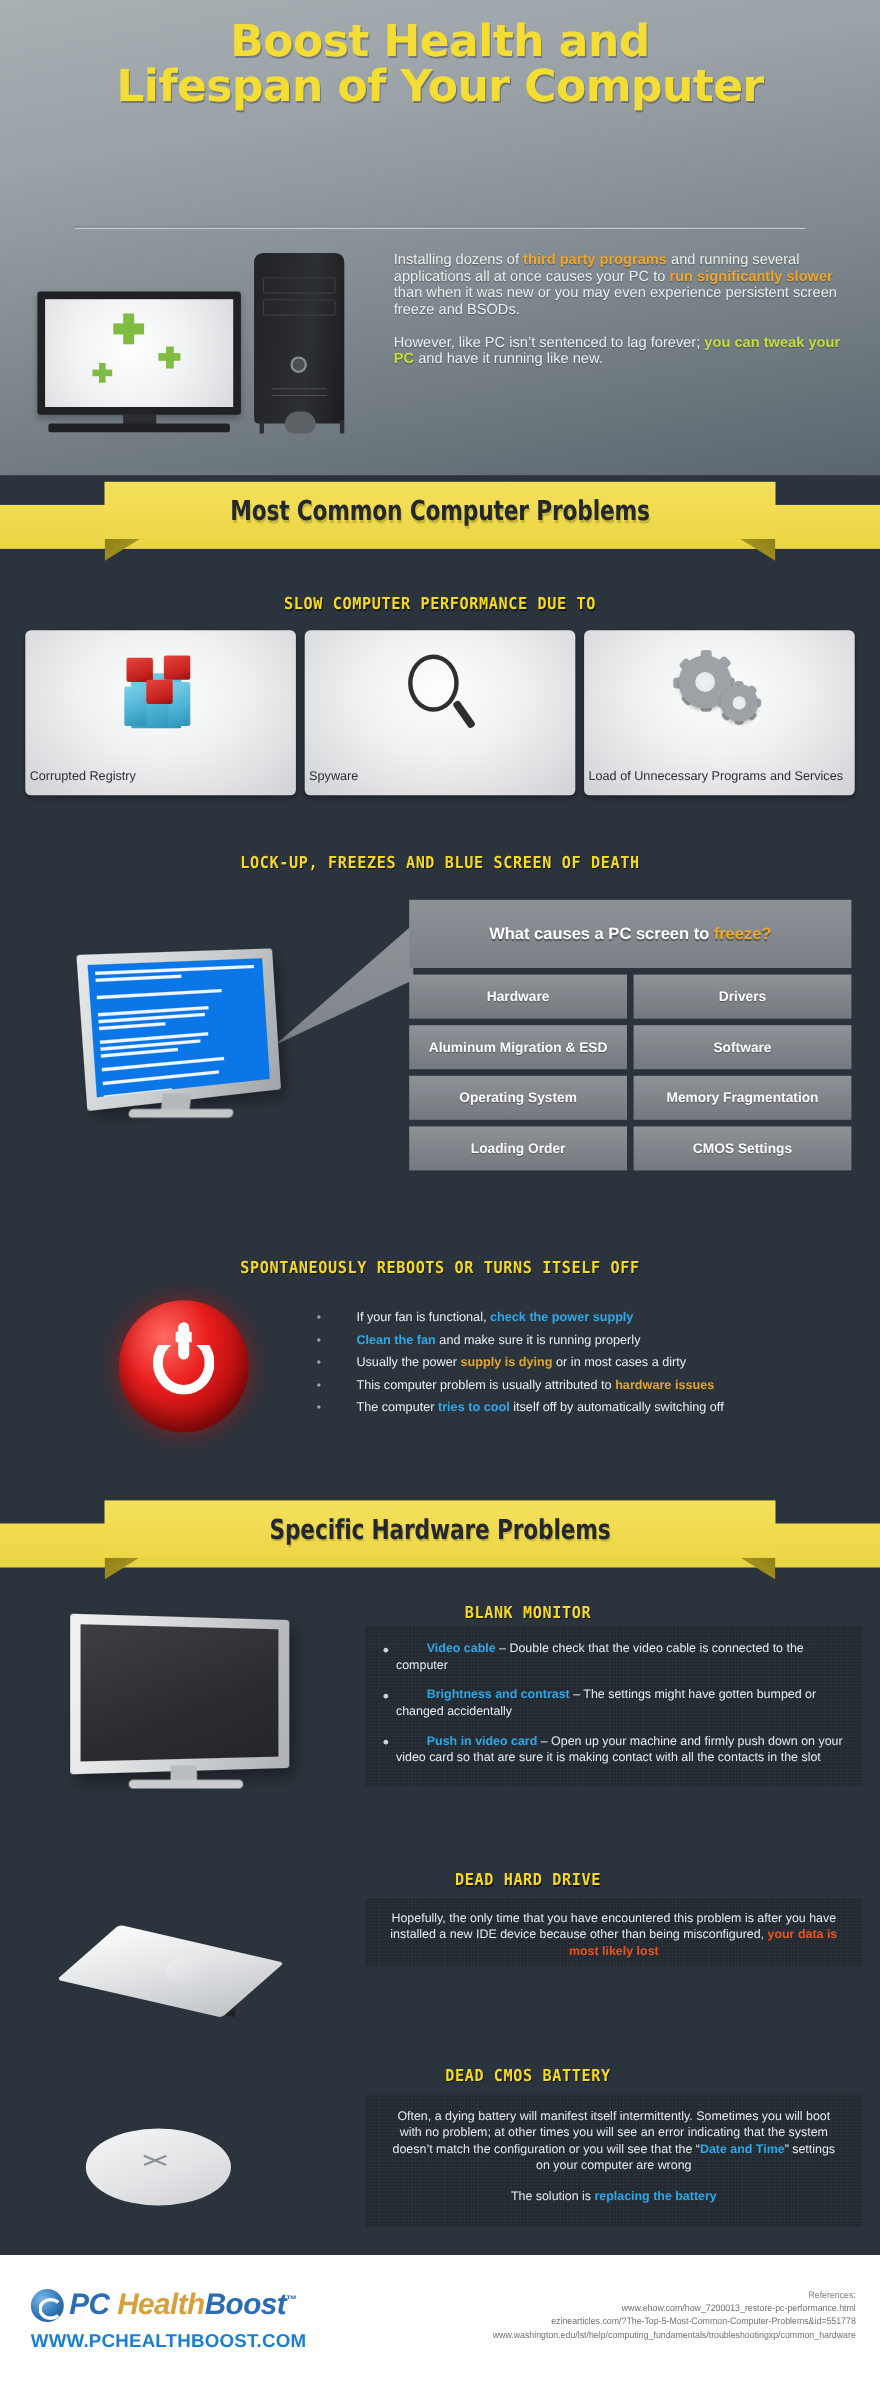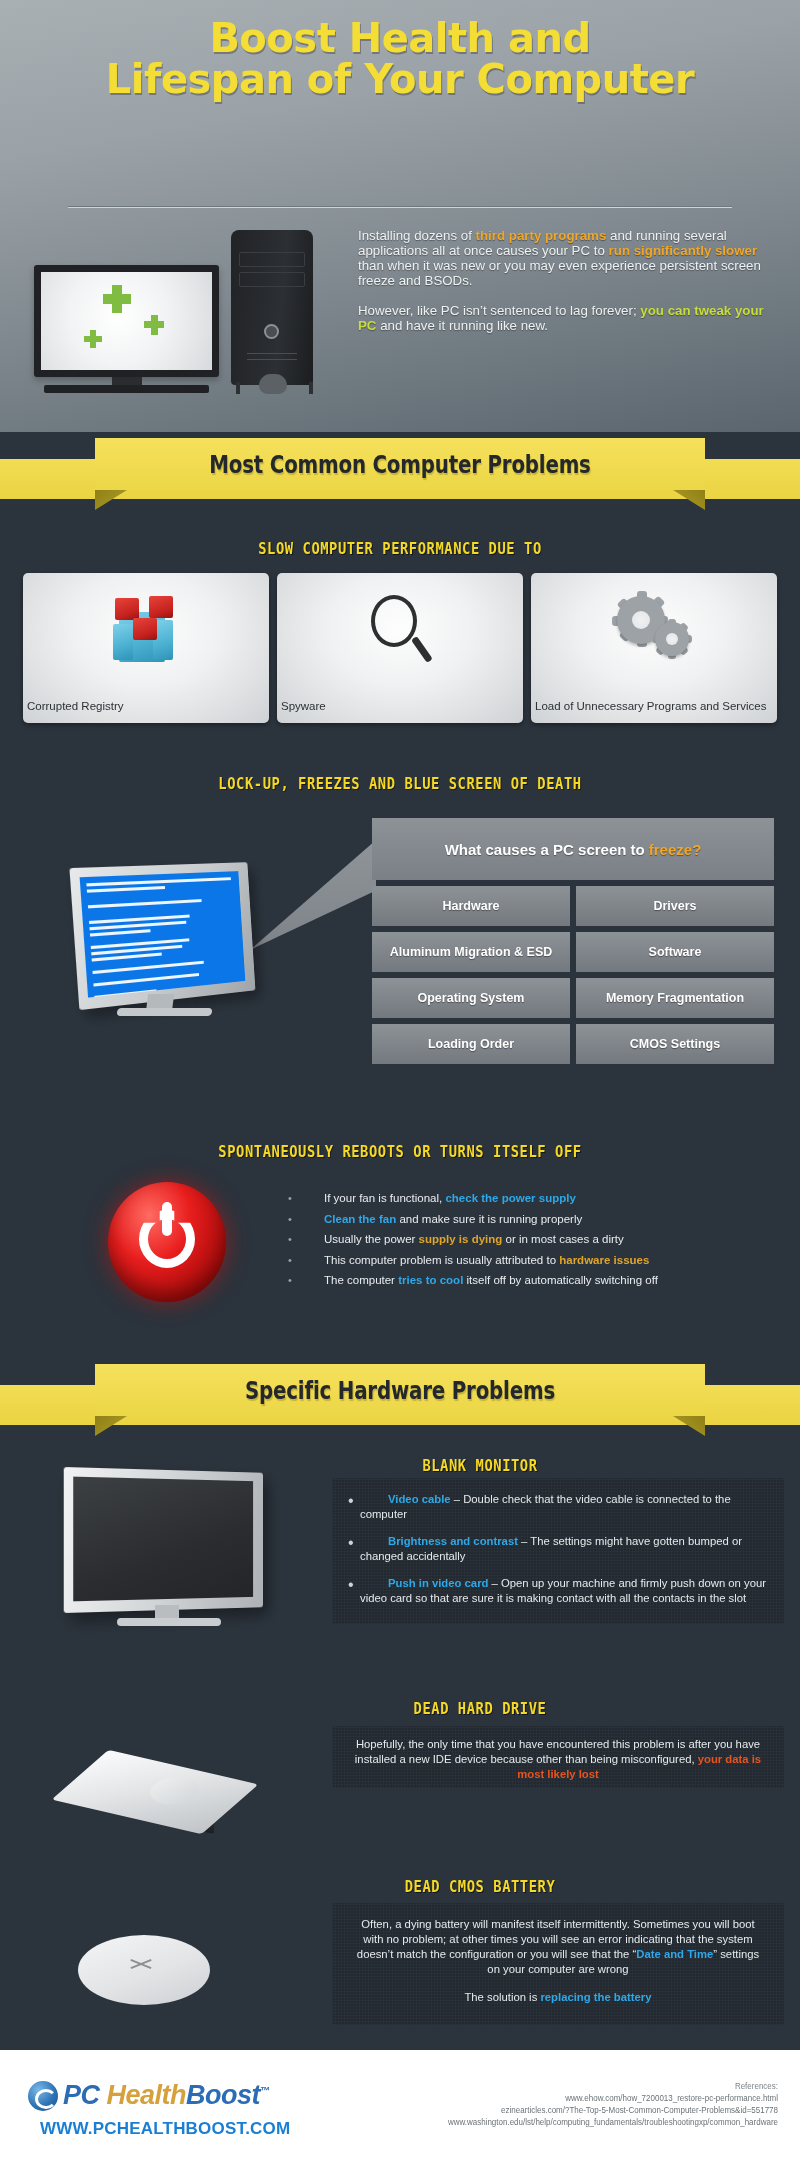--- a/index.html
+++ b/index.html
@@ -312,21 +312,21 @@
   }
   .logo-orb:after {
     content: ""; position: absolute; left: 7px; top: 8px; width: 16px; height: 14px;
     border: 3px solid #ffffff; border-radius: 50%; border-right-color: transparent;
   }
   .logo-txt { font-size: 27px; font-weight: bold; font-style: italic; letter-spacing: -0.5px; }
   .logo-txt .pc { color: #2b6cb5; }
   .logo-txt .health { color: #d6a13c; }
   .logo-txt .boost { color: #2b6cb5; text-align: center; }
   .logo-tm { font-size: 10px; vertical-align: super; color: #2b6cb5; font-style: normal; }
-  .logo-url { margin-top: 8px; font-size: 17px; font-weight: bold; color: #1a7fd4; letter-spacing: 0.2px; margin-left: 12px; }
+  .logo-url { margin-top: 8px; font-size: 17px; font-weight: bold; color: #1a7fd4; letter-spacing: 0.2px; }
   .refs {
     position: absolute; right: 22px; top: 30px; width: 430px; text-align: right;
     font-family: "Liberation Sans Narrow", "Liberation Sans", sans-serif;
     font-size: 8.6px; line-height: 12px; color: #6b7277;
     transform: scaleX(0.93); transform-origin: right center;
   }
   .refs .hdr { color: #7b8286; }
 </style>
 </head>
 <body>

